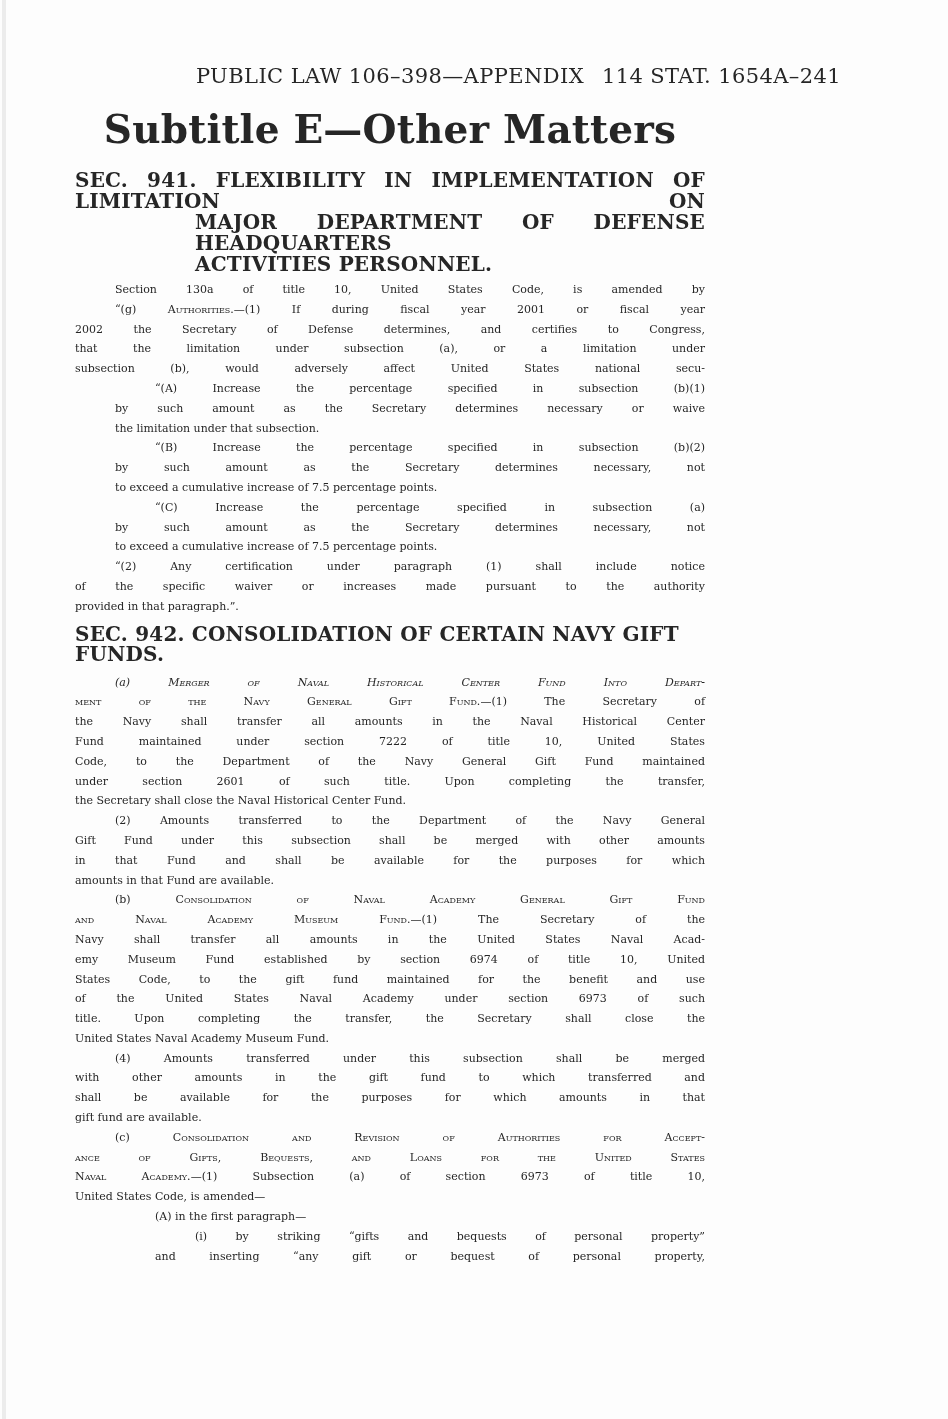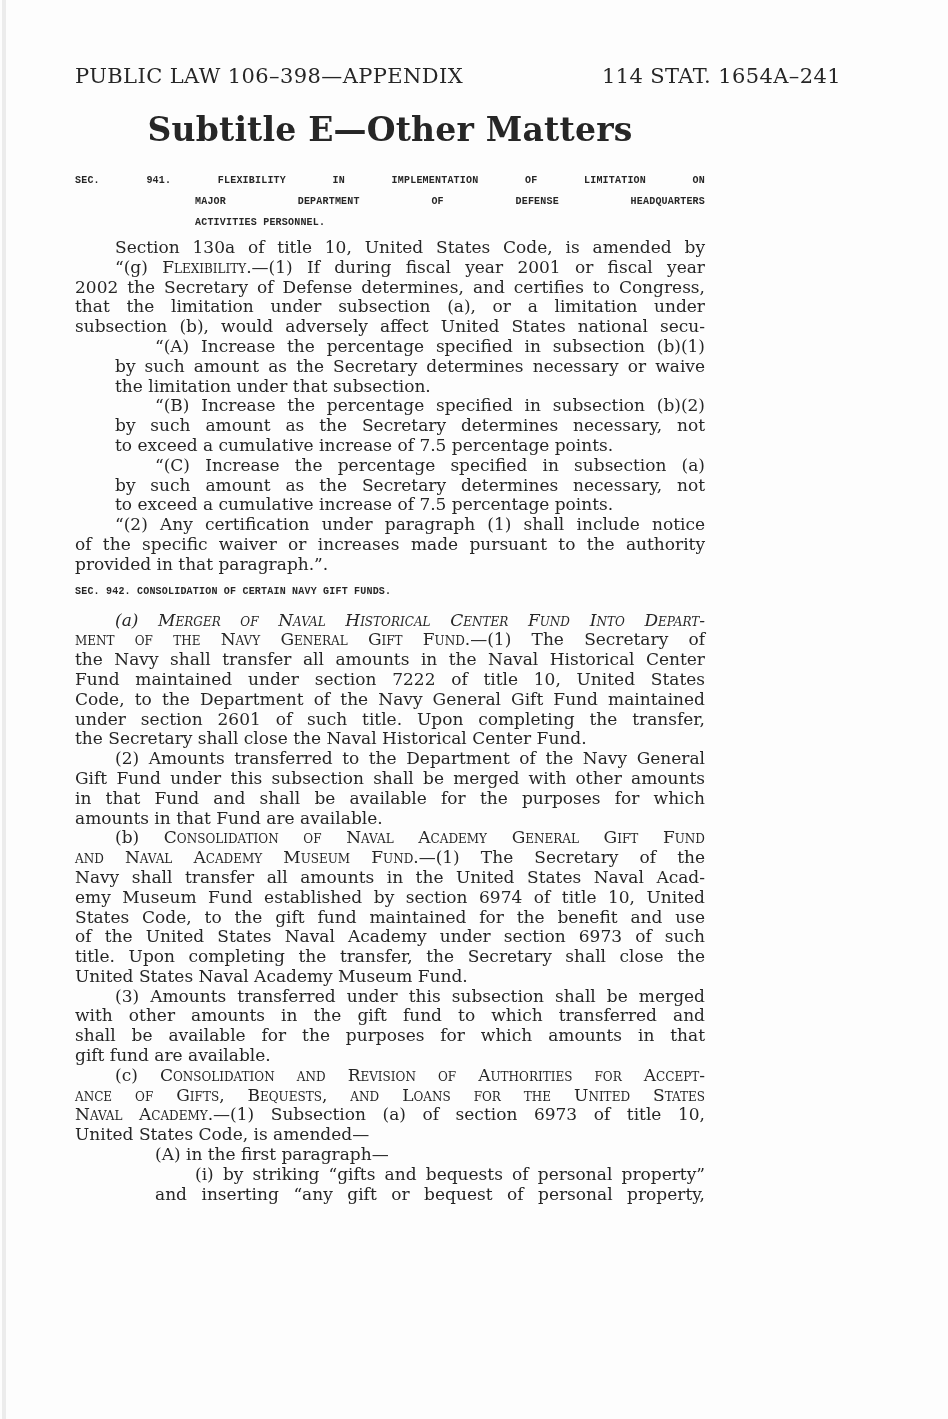--- a/index.html
+++ b/index.html
@@ -29,55 +29,54 @@
     left: 75px; top: 64px;
     width: 766px;
     height: 26px;
     font-size: 21px;
     letter-spacing: 0.4px;
     white-space: nowrap;
   }
   .rh-left {
     position: absolute; left: 0; top: 0;
     width: 630px;
-    text-align: left;
+    text-align: center;
   }
   .rh-right {
     position: absolute; right: 0; top: 0;
     text-align: right;
   }
 
   
   .column {
     position: absolute;
     left: 75px; top: 113px;
     width: 630px;
   }
 
   .subtitle {
     margin: 0;
-    font-size: 33px;
+    font-size: 39px;
     line-height: 33px;
     font-weight: bold;
     text-align: center;
     letter-spacing: 0.2px;
   }
 
   .sec-heading {
     font-weight: bold;
-    font-size: 10px;
+    font-size: 20px;
     line-height: 21px;
     letter-spacing: 0.2px;
-    font-family: Liberation Mono, monospace;
   }
   #sec941-heading { margin-top: 24px; margin-bottom: 5px; }
   #sec942-heading { margin-top: 7px; margin-bottom: 9px; line-height: 20px; }
 
   .para {
-    font-size: 17px;
+    font-size: 11px;
     line-height: 19.8px;
   }
 
   .line { text-align: left; }
   .line.just {
     text-align: justify;
     text-align-last: justify;
     -moz-text-align-last: justify;
   }
   .sc { font-variant: small-caps; }
@@ -99,21 +98,21 @@
     <div id="sec941-heading" class="sec-heading">
         <div class="line just"><span>SEC. 941. FLEXIBILITY IN IMPLEMENTATION OF LIMITATION ON</span></div>
         <div class="line just" style="padding-left: 120px;"><span>MAJOR DEPARTMENT OF DEFENSE HEADQUARTERS</span></div>
         <div class="line" style="padding-left: 120px;"><span>ACTIVITIES PERSONNEL.</span></div>
       </div>
 
     <div class="para">
         <div class="line just" style="text-indent: 40px;"><span>Section 130a of title 10, United States Code, is amended by</span></div>
       </div>
     <div class="para">
-        <div class="line just" style="text-indent: 40px;"><span>“(g) </span><span class="sc">Flexibility</span><span>.—(1) If during fiscal year 2001 or fiscal year</span></div>
+        <div class="line just" style="text-indent: 40px;"><span>“(g) </span><span class="sc">Authorities</span><span>.—(1) If during fiscal year 2001 or fiscal year</span></div>
         <div class="line just"><span>2002 the Secretary of Defense determines, and certifies to Congress,</span></div>
         <div class="line just"><span>that the limitation under subsection (a), or a limitation under</span></div>
         <div class="line just"><span>subsection (b), would adversely affect United States national secu-</span></div>
       </div>
     <div class="para" style="padding-left: 40px;">
         <div class="line just" style="text-indent: 40px;"><span>“(A) Increase the percentage specified in subsection (b)(1)</span></div>
         <div class="line just"><span>by such amount as the Secretary determines necessary or waive</span></div>
         <div class="line"><span>the limitation under that subsection.</span></div>
       </div>
     <div class="para" style="padding-left: 40px;">
@@ -155,21 +154,21 @@
         <div class="line just" style="text-indent: 40px;"><span>(b) </span><span class="sc">Consolidation of Naval Academy General Gift Fund</span></div>
         <div class="line just"><span class="sc">and Naval Academy Museum Fund.</span><span>—(1) The Secretary of the</span></div>
         <div class="line just"><span>Navy shall transfer all amounts in the United States Naval Acad-</span></div>
         <div class="line just"><span>emy Museum Fund established by section 6974 of title 10, United</span></div>
         <div class="line just"><span>States Code, to the gift fund maintained for the benefit and use</span></div>
         <div class="line just"><span>of the United States Naval Academy under section 6973 of such</span></div>
         <div class="line just"><span>title. Upon completing the transfer, the Secretary shall close the</span></div>
         <div class="line"><span>United States Naval Academy Museum Fund.</span></div>
       </div>
     <div class="para">
-        <div class="line just" style="text-indent: 40px;"><span>(3) Amounts transferred under this subsection shall be merged</span></div>
+        <div class="line just" style="text-indent: 40px;"><span>(4) Amounts transferred under this subsection shall be merged</span></div>
         <div class="line just"><span>with other amounts in the gift fund to which transferred and</span></div>
         <div class="line just"><span>shall be available for the purposes for which amounts in that</span></div>
         <div class="line"><span>gift fund are available.</span></div>
       </div>
     <div class="para">
         <div class="line just" style="text-indent: 40px;"><span>(c) </span><span class="sc">Consolidation and Revision of Authorities for Accept-</span></div>
         <div class="line just"><span class="sc">ance of Gifts, Bequests, and Loans for the United States</span></div>
         <div class="line just"><span class="sc">Naval Academy.</span><span>—(1) Subsection (a) of section 6973 of title 10,</span></div>
         <div class="line"><span>United States Code, is amended—</span></div>
       </div>

